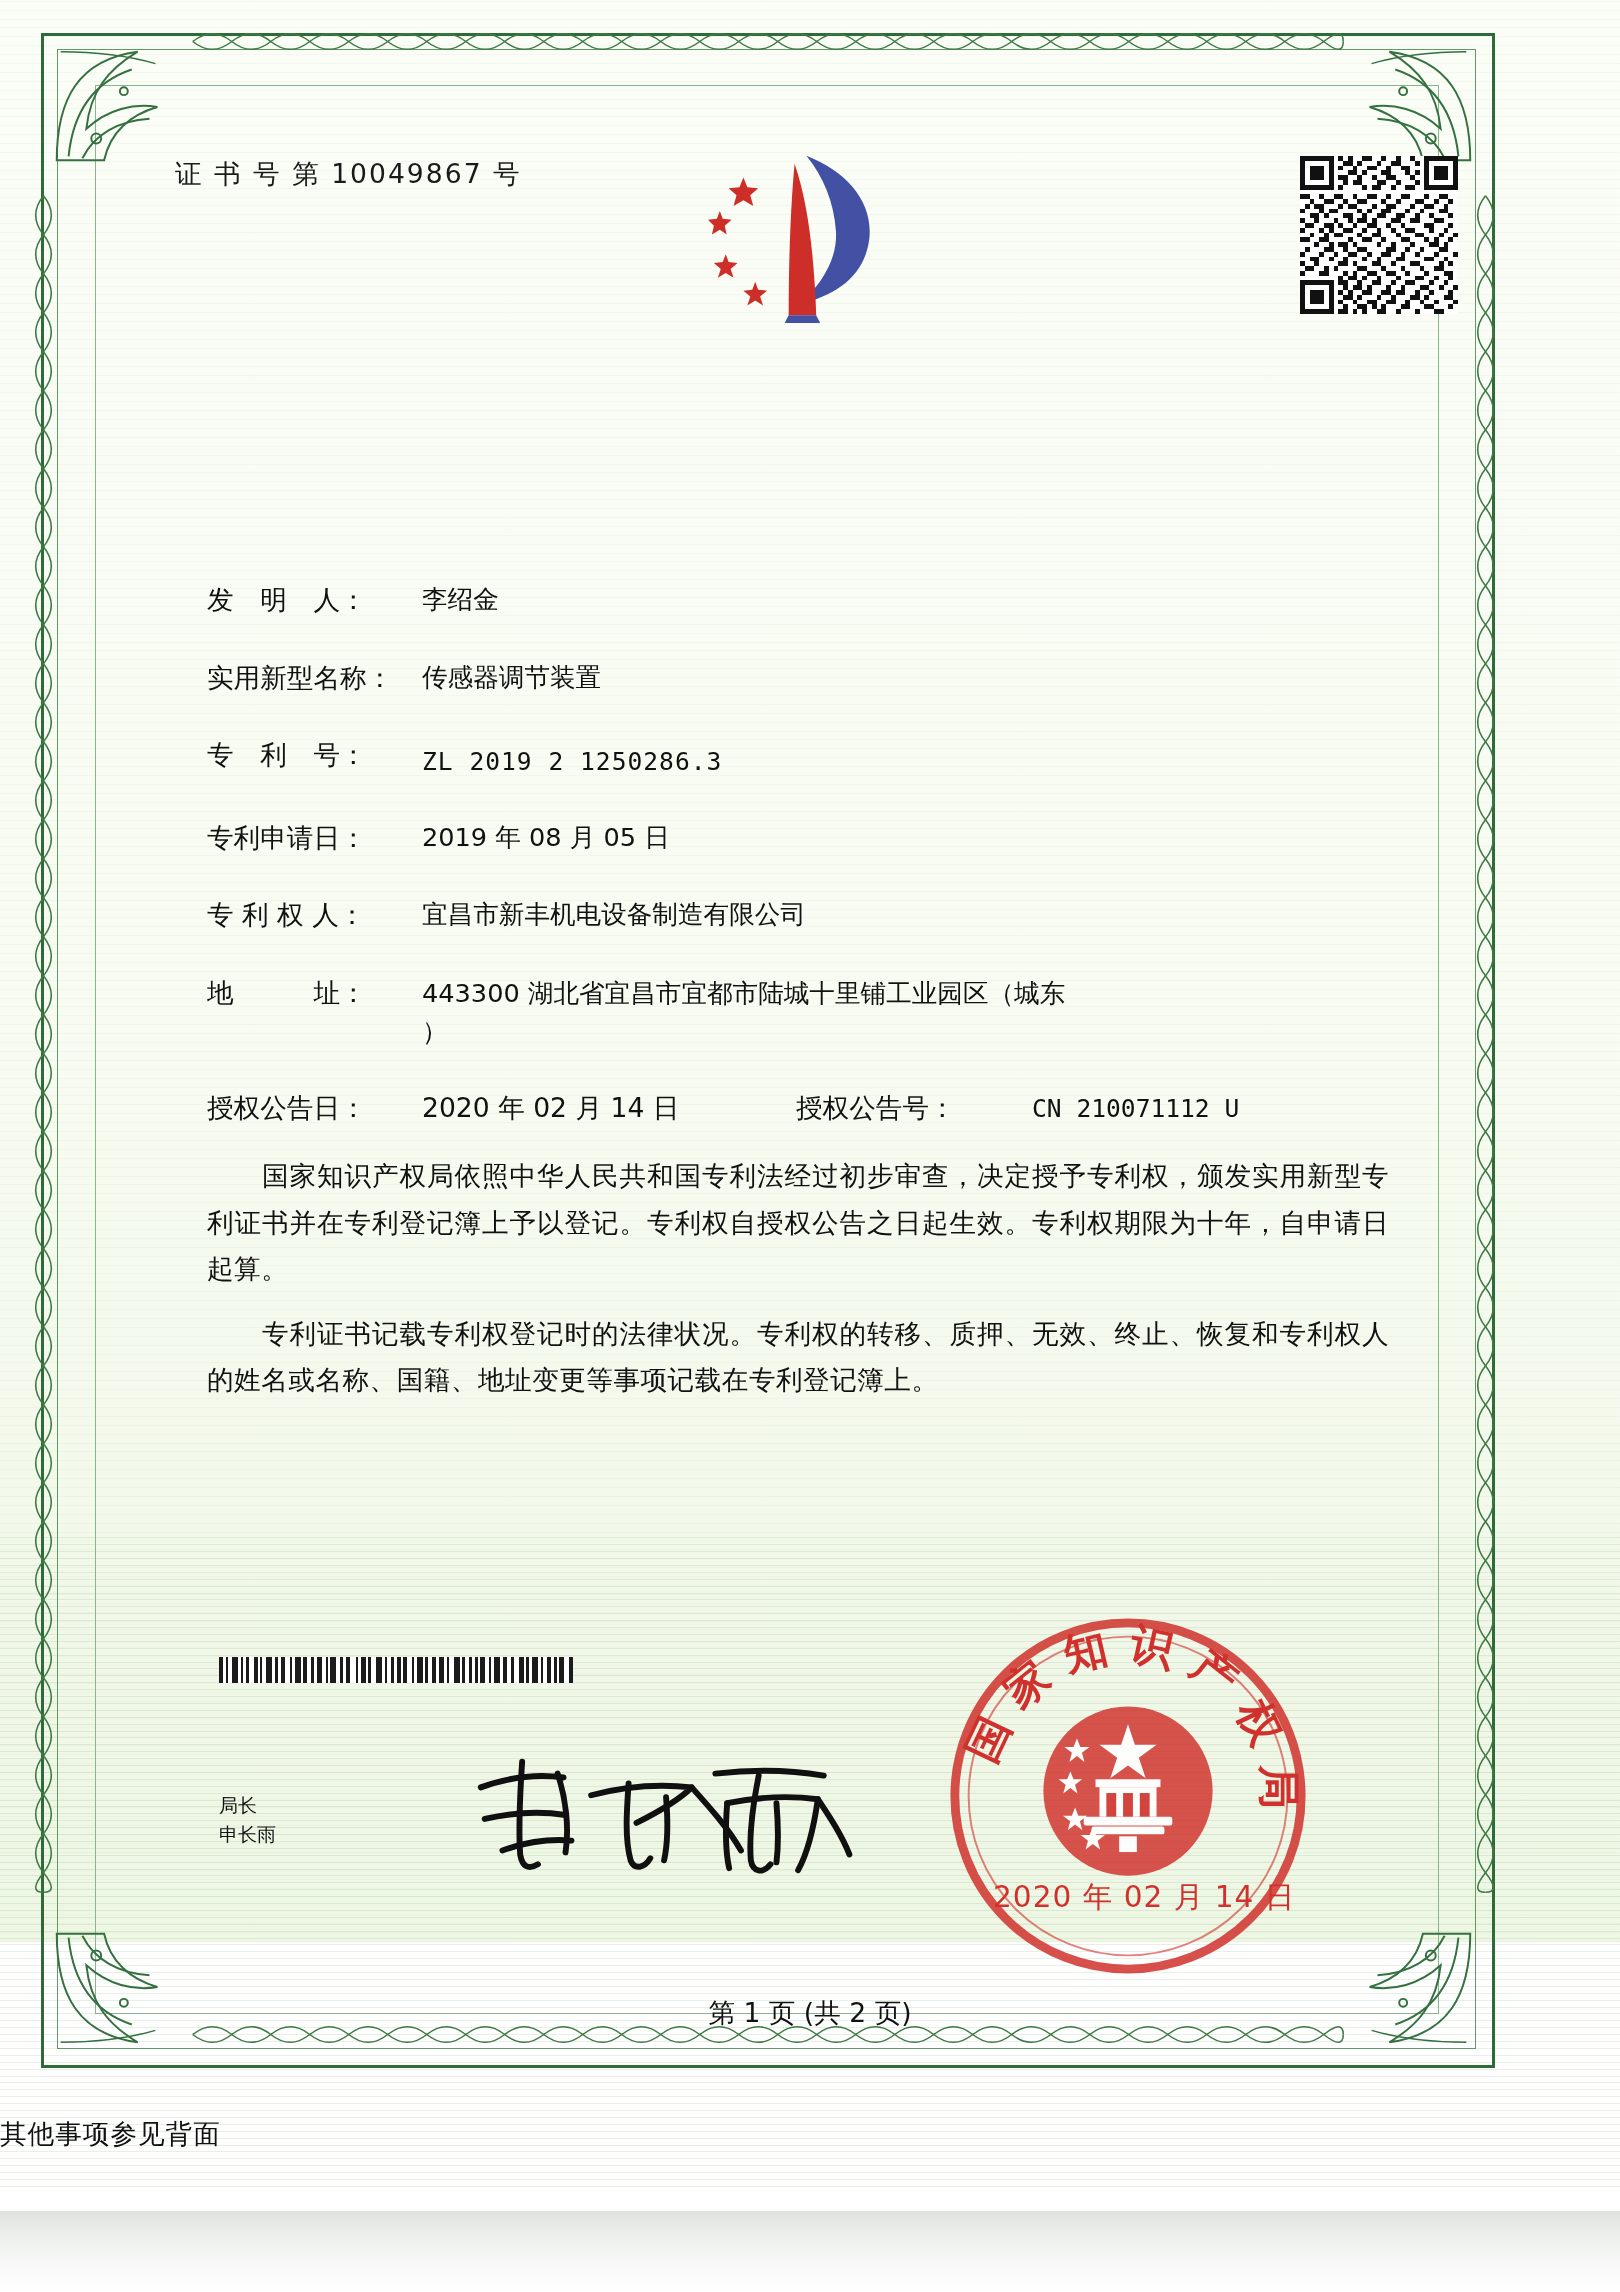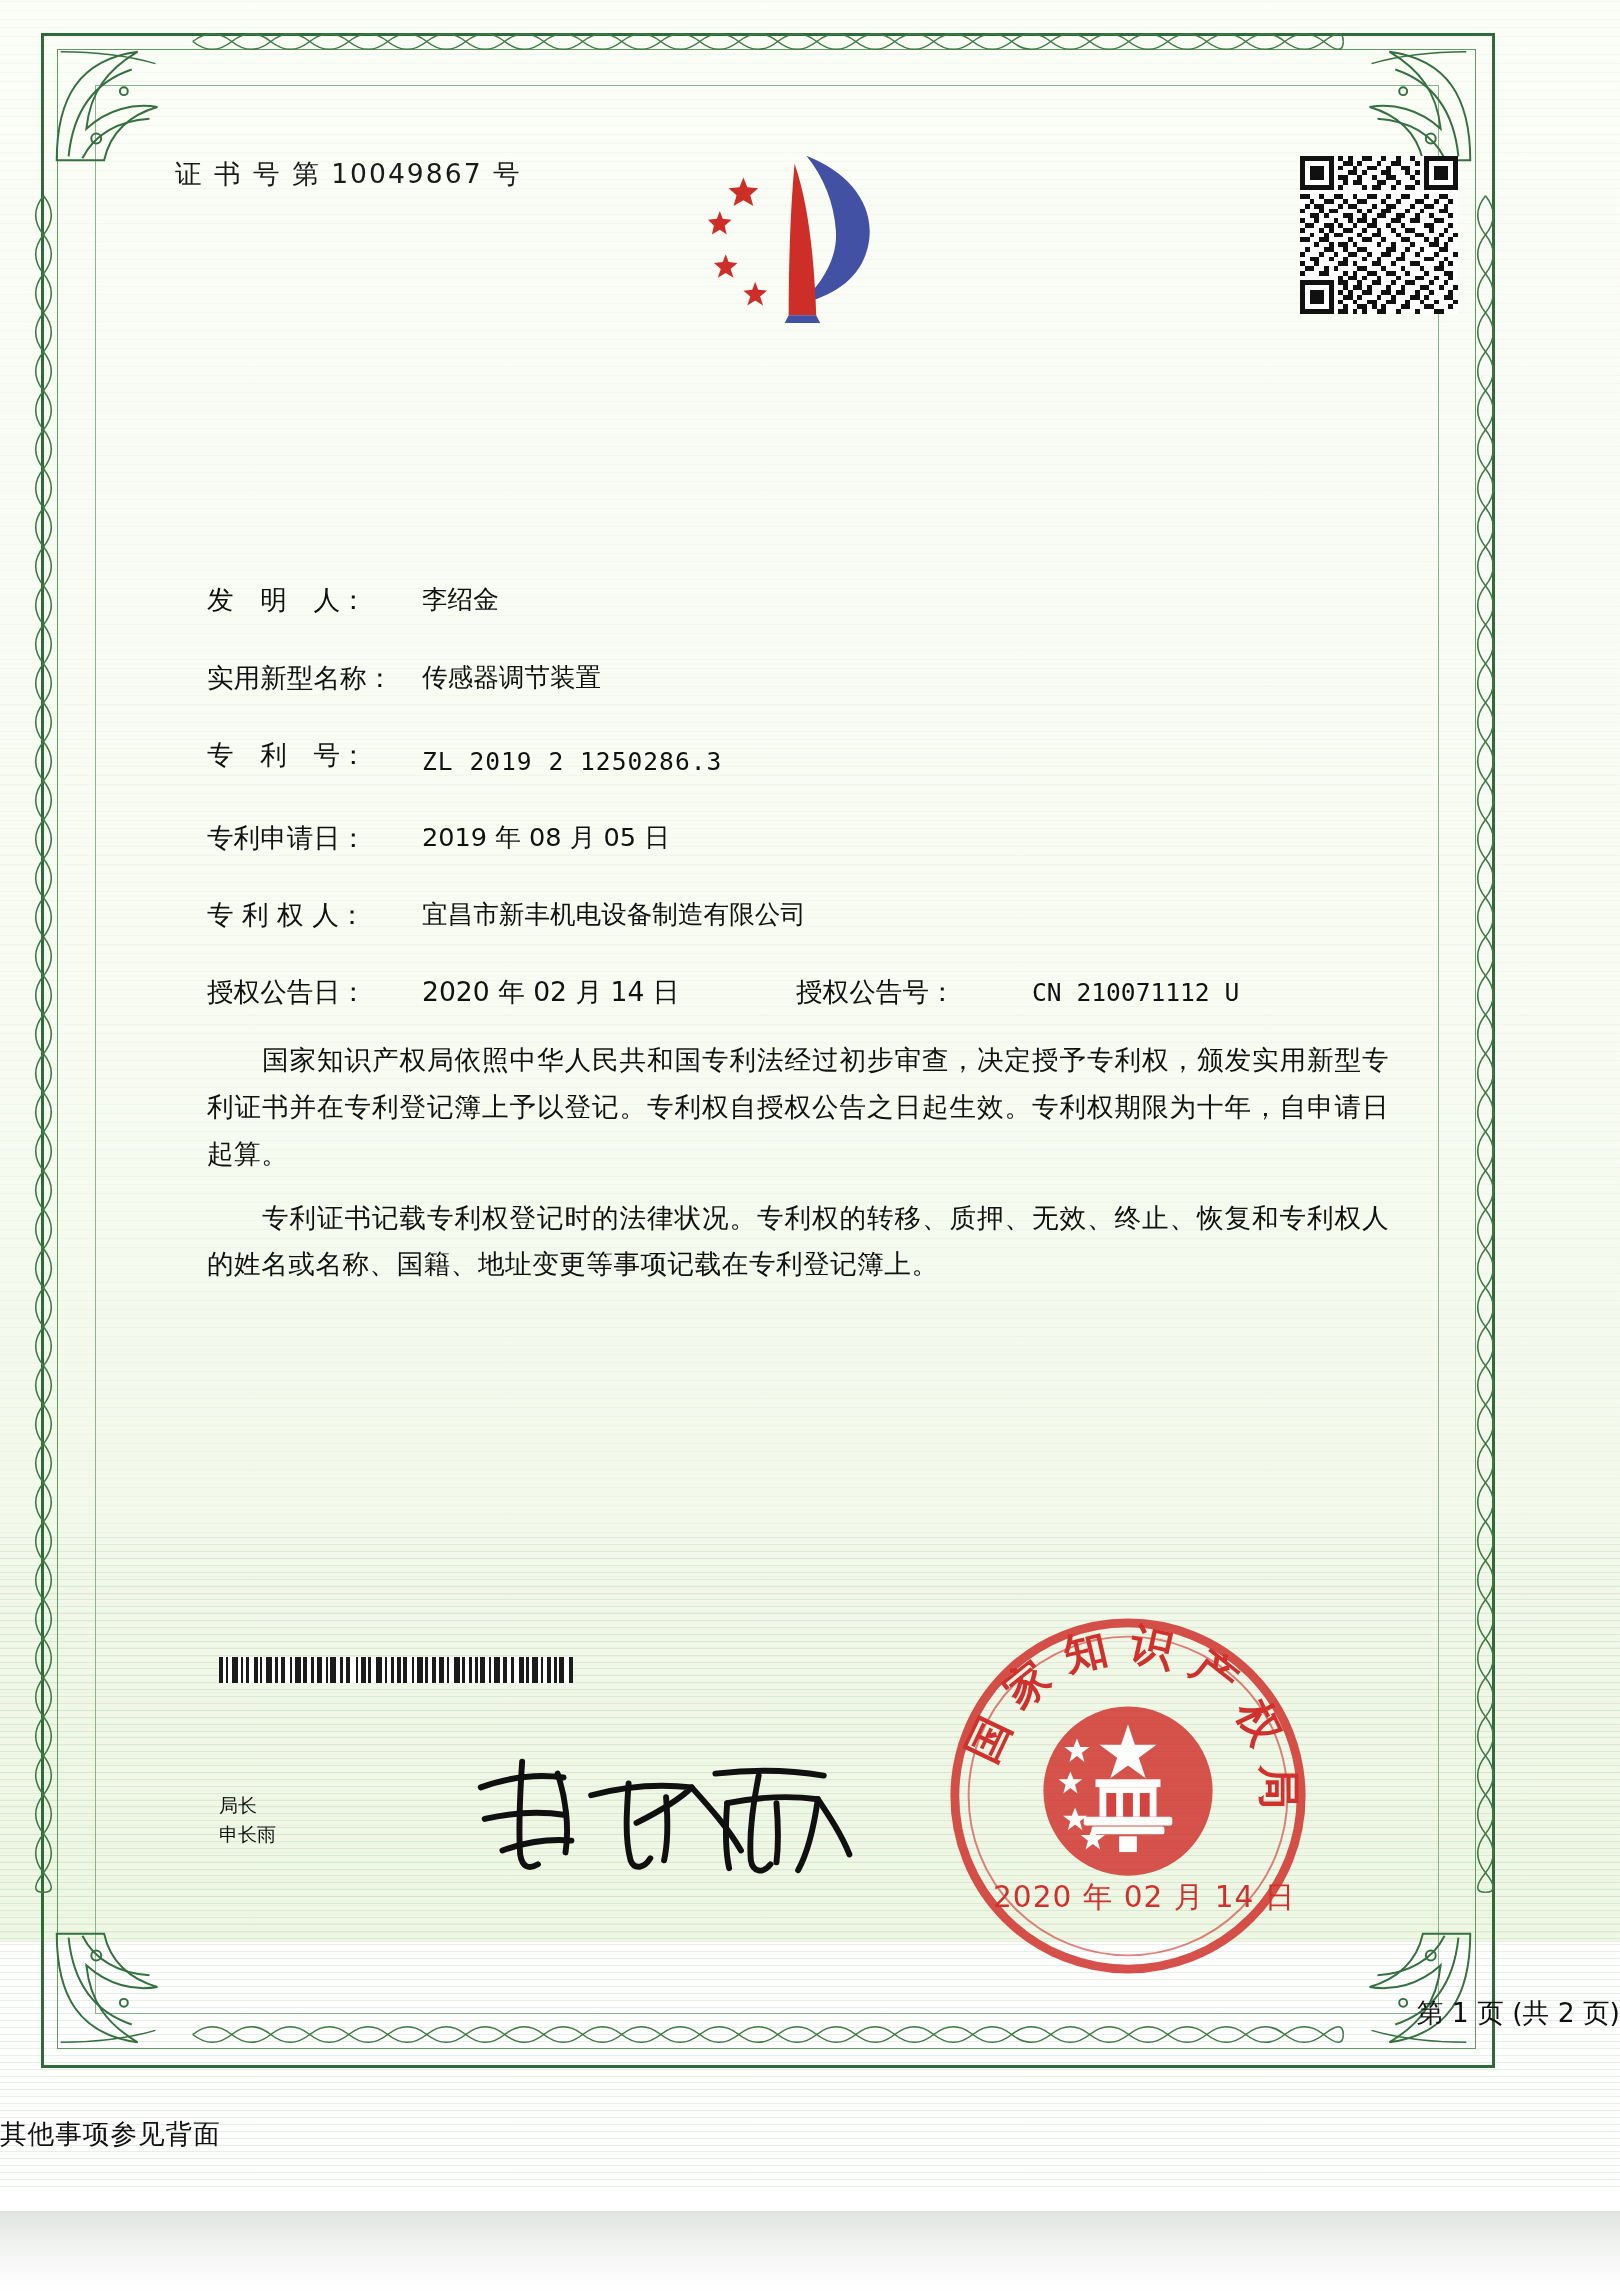--- a/index.html
+++ b/index.html
@@ -226,21 +226,21 @@
     color: #d0312d;
     letter-spacing: 1px;
     white-space: nowrap;
   }
 
   
   .page-num {
     position: absolute;
     left: 0; top: 1995px;
     width: 1620px;
-    text-align: right;
+    text-align: center;
     font-size: 26.6px;
     color: #111;
   }
   .footnote {
     position: absolute;
     left: 0; top: 2116px;
     width: 1620px;
     font-size: 26.6px;
     color: #111;
     letter-spacing: 1px;
@@ -649,20 +649,25 @@
       <div class="row">
         <div class="lbl">专利申请日：</div>
         <div class="val">2019 年 08 月 05 日</div>
       </div>
 
       <div class="row">
         <div class="lbl">专 利 权 人：</div>
         <div class="val">宜昌市新丰机电设备制造有限公司</div>
       </div>
 
+      <div class="row addr">
+        <div class="lbl">地　　　址：</div>
+        <div class="val" style="white-space: pre-line;">443300 湖北省宜昌市宜都市陆城十里铺工业园区（城东
+）</div>
+      </div>
 
       <div class="pubrow">
         <div class="p1lbl">授权公告日：</div>
         <div class="p1val">2020 年 02 月 14 日</div>
         <div class="p2lbl">授权公告号：</div>
         <div class="p2val">CN 210071112 U</div>
       </div>
 
       <div class="para">国家知识产权局依照中华人民共和国专利法经过初步审查，决定授予专利权，颁发实用新型专利证书并在专利登记簿上予以登记。专利权自授权公告之日起生效。专利权期限为十年，自申请日起算。</div>
       <div class="para">专利证书记载专利权登记时的法律状况。专利权的转移、质押、无效、终止、恢复和专利权人的姓名或名称、国籍、地址变更等事项记载在专利登记簿上。</div>

